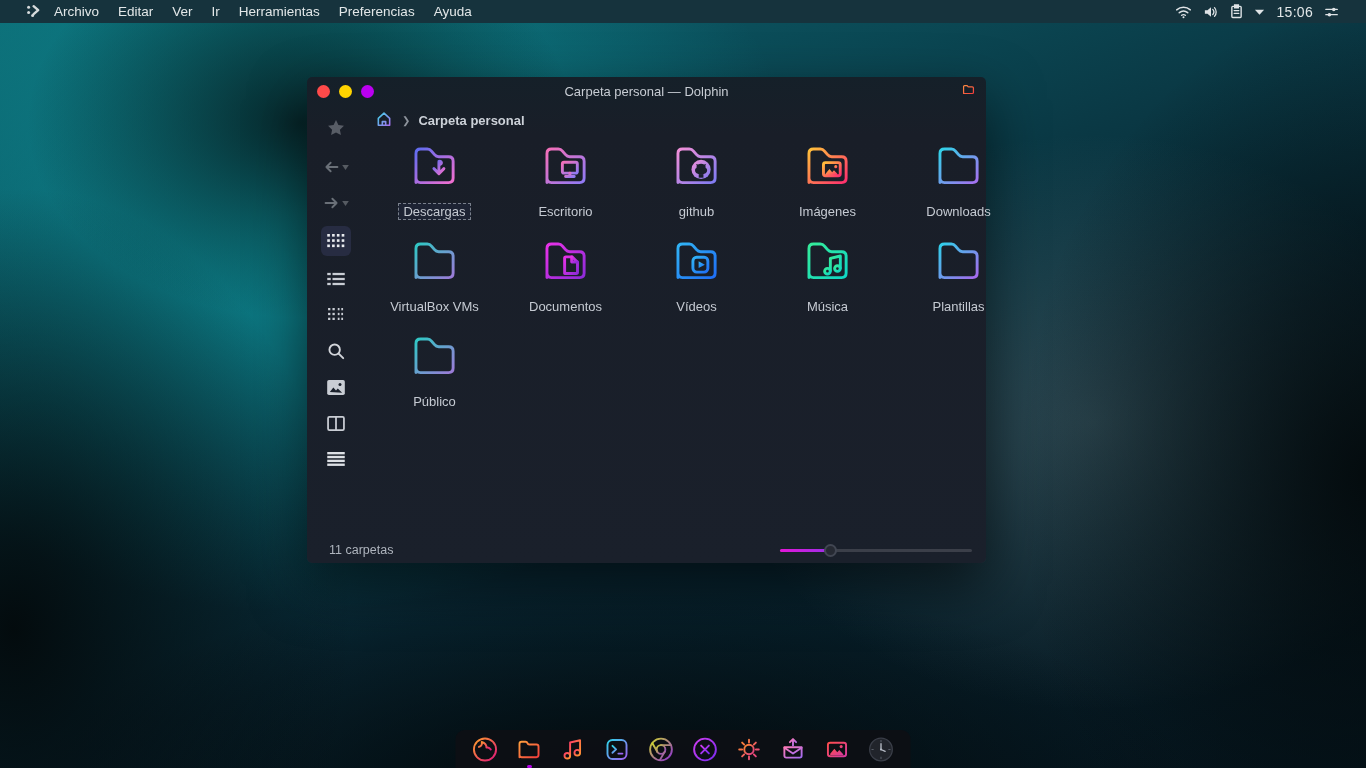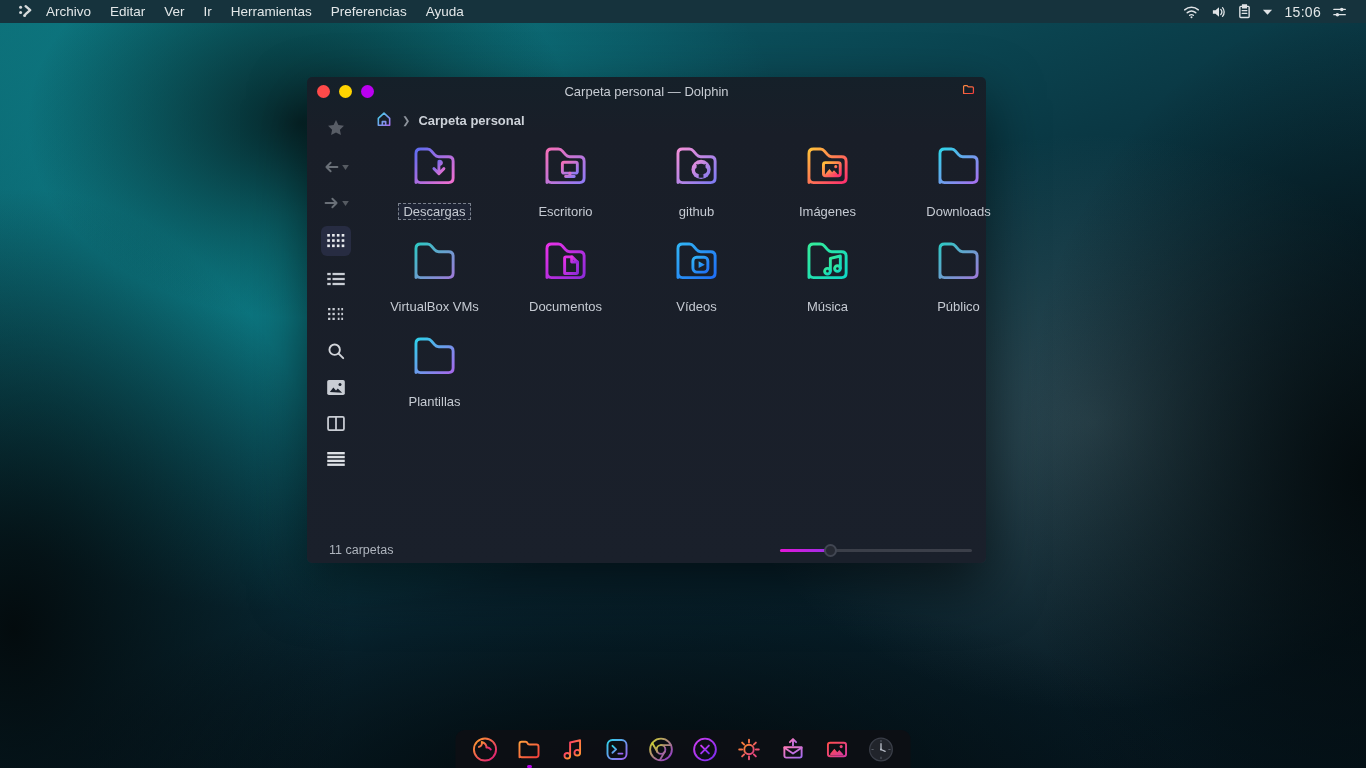--- a/index.html
+++ b/index.html
@@ -9,21 +9,21 @@
       radial-gradient(420px 300px at 22% 16%, rgba(5,16,18,.8), transparent 65%),
       radial-gradient(520px 680px at 1% 82%, rgba(3,9,11,.95), transparent 65%),
       radial-gradient(560px 760px at 100% 62%, rgba(3,9,11,.92), transparent 62%),
       radial-gradient(900px 340px at 45% 104%, rgba(2,7,9,.95), transparent 65%),
       radial-gradient(620px 480px at 80% 55%, rgba(130,158,163,.30), transparent 60%),
       radial-gradient(820px 640px at 22% 28%, rgba(13,152,160,.78), transparent 62%),
       linear-gradient(160deg,#0d6b74 0%,#0b505c 22%,#0a3844 42%,#082430 62%,#05141c 100%);
   }
   
   .menubar{position:absolute;top:0;left:0;right:0;height:23px;background:#16333d;
-    display:flex;align-items:center;padding:0 18px;color:#e2e7e8;font-size:13.5px;z-index:30;}
+    display:flex;align-items:center;padding:0 26px;color:#e2e7e8;font-size:13.5px;z-index:30;}
   .menubar .menus{display:flex;gap:19px;margin-left:12px;}
   .menu-item{cursor:default;}
   .tray{margin-left:auto;display:flex;align-items:center;gap:11px;color:#e2e7e8;}
   .tray svg{display:block;}
   .clock-text{font-size:14px;letter-spacing:.3px;}
   
   .window{position:absolute;left:307px;top:77px;width:679px;height:486px;border-radius:5px;
     background:linear-gradient(180deg,#152029 0%,#191e28 12%,#1a202b 100%);
     box-shadow:0 22px 55px rgba(0,0,0,.55);z-index:10;}
   .titlebar{position:absolute;top:0;left:0;right:0;height:29px;display:flex;align-items:center;padding:0 10px;}
@@ -405,48 +405,48 @@
       <path d="M34.6 39.5V25.8l11-2.6v13.6"></path>
                 <circle cx="31.4" cy="39.9" r="3.1"></circle>
                 <circle cx="42.4" cy="37" r="3.1"></circle>
     </g>
             </svg></span>
     <span class="folder-label">Música</span>
         </div>
         <div class="folder-item">
           <span><svg class="fsvg" width="58" height="58" viewBox="0 0 64 64">
     <defs>
+                <linearGradient id="fg10" x1="0" y1="0" x2="1" y2="1">
+      <stop offset="0" stop-color="#2fd0ea"></stop>
+                  <stop offset="1" stop-color="#a668ec"></stop>
+                </linearGradient>
+              </defs>
+    <g stroke="url(#fg10)" stroke-width="3.2" fill="none" stroke-linecap="round" stroke-linejoin="round">
+      <path d="M11 47 V15 q0-5 5-5 h7.5 q2.8 0 4.6 2.2 l3.4 4 q1.8 2.2 4.6 2.2 H47 q5 0 5 5 v18.6 q0 5-5 5 H16 q-5 0-5-5 z"></path>
+      <path d="M11 20.2h6.8"></path>
+
+    </g>
+            </svg></span>
+    <span class="folder-label">Plantillas</span>
+        </div>
+        <div class="folder-item">
+          <span><svg class="fsvg" width="58" height="58" viewBox="0 0 64 64">
+    <defs>
                 <linearGradient id="fg9" x1="0" y1="0" x2="1" y2="1">
       <stop offset="0" stop-color="#2fc8c4"></stop>
                   <stop offset="1" stop-color="#9d7ad8"></stop>
                 </linearGradient>
               </defs>
     <g stroke="url(#fg9)" stroke-width="3.2" fill="none" stroke-linecap="round" stroke-linejoin="round">
       <path d="M11 47 V15 q0-5 5-5 h7.5 q2.8 0 4.6 2.2 l3.4 4 q1.8 2.2 4.6 2.2 H47 q5 0 5 5 v18.6 q0 5-5 5 H16 q-5 0-5-5 z"></path>
       <path d="M11 20.2h6.8"></path>
 
     </g>
             </svg></span>
     <span class="folder-label">Público</span>
-        </div>
-        <div class="folder-item">
-          <span><svg class="fsvg" width="58" height="58" viewBox="0 0 64 64">
-    <defs>
-                <linearGradient id="fg10" x1="0" y1="0" x2="1" y2="1">
-      <stop offset="0" stop-color="#2fd0ea"></stop>
-                  <stop offset="1" stop-color="#a668ec"></stop>
-                </linearGradient>
-              </defs>
-    <g stroke="url(#fg10)" stroke-width="3.2" fill="none" stroke-linecap="round" stroke-linejoin="round">
-      <path d="M11 47 V15 q0-5 5-5 h7.5 q2.8 0 4.6 2.2 l3.4 4 q1.8 2.2 4.6 2.2 H47 q5 0 5 5 v18.6 q0 5-5 5 H16 q-5 0-5-5 z"></path>
-      <path d="M11 20.2h6.8"></path>
-
-    </g>
-            </svg></span>
-    <span class="folder-label">Plantillas</span>
         </div>
       </div>
 
     <div class="statusbar">
       <span class="status-text">11 carpetas</span>
       <div class="zoom-slider">
         <div class="zs-track"></div>
         <div class="zs-fill"></div>
         <div class="zs-handle"></div>
       </div>

